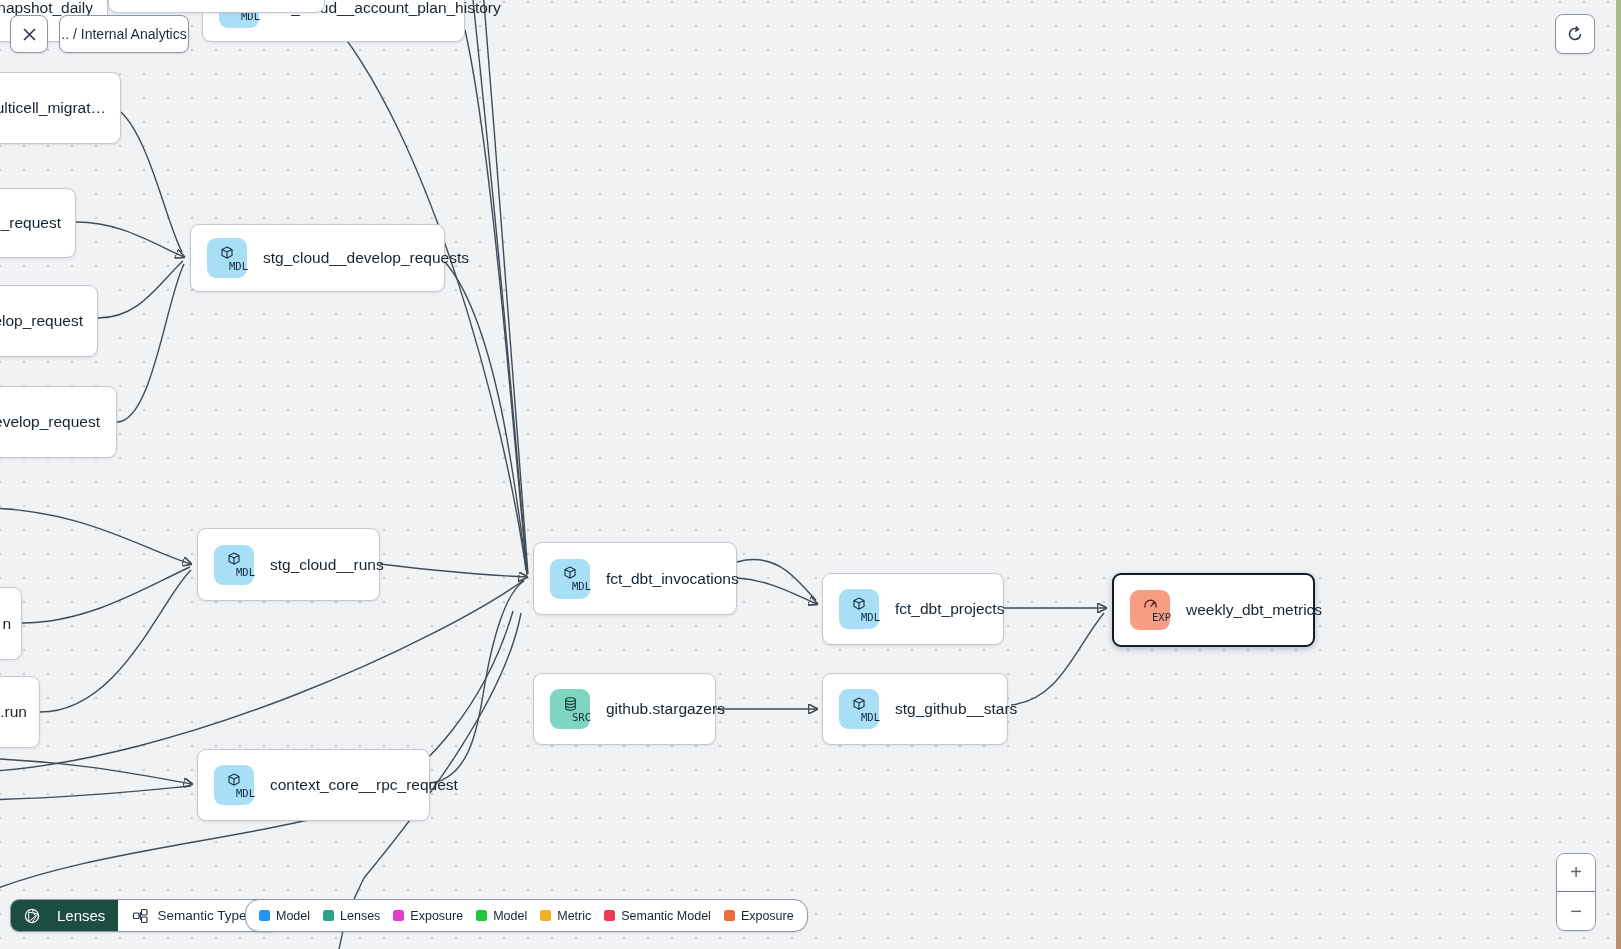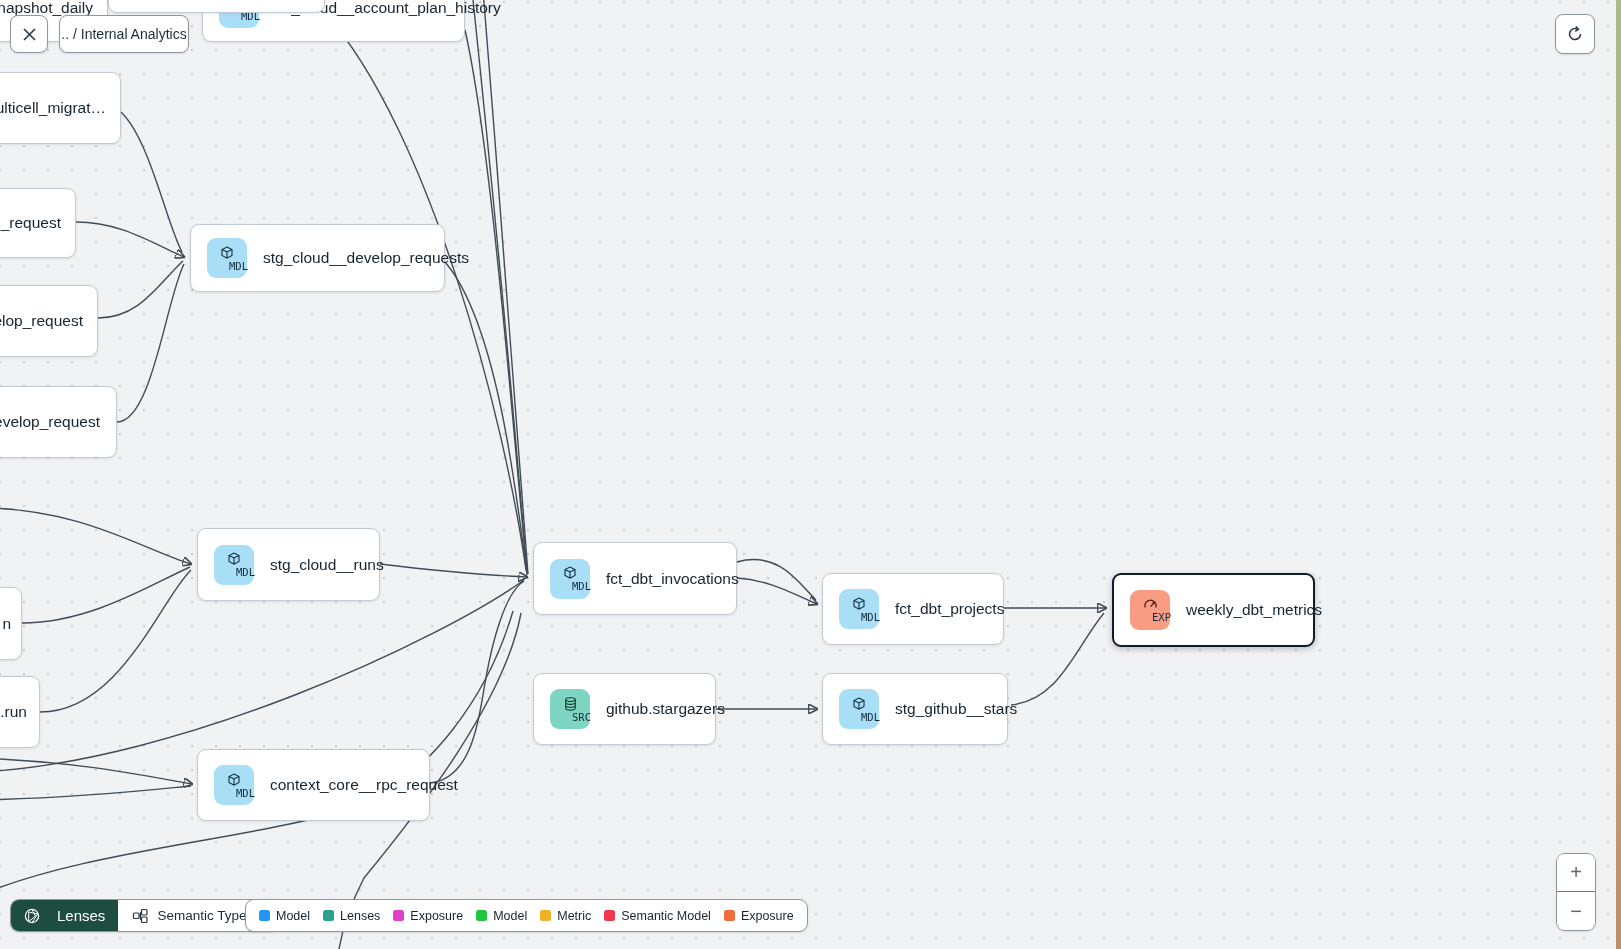--- a/index.html
+++ b/index.html
@@ -65,21 +65,21 @@
     display:flex; border:1px solid #8d96a3; border-radius:9px; overflow:hidden;
     background:#fff; box-shadow:0 1px 2px rgba(25,35,50,.12);
   }
   .lenses-seg {
     background:#1d4c41; color:#fff; display:flex; align-items:center; gap:17px;
     padding:0 13px; font-size:15px; cursor:pointer;
   }
   .rtype-seg { display:flex; align-items:center; gap:8px; padding:0 14px; font-size:13.5px; color:#1c2a36; cursor:pointer; }
   .legend {
     position:absolute; z-index:6; left:245px; top:899px; height:33px;
-    background:#fff; border:1px solid #8d96a3; border-radius:9px;
+    background:#fff; border:1px solid #8d96a3; border-radius:14px;
     display:flex; align-items:center; gap:13px; padding:0 13px;
     box-shadow:0 1px 2px rgba(25,35,50,.12);
   }
   .legend-item { display:flex; align-items:center; gap:6px; font-size:12.5px; color:#16242f; }
   .swatch { width:11px; height:11px; border-radius:2.5px; display:inline-block; }
   .zoomctl {
     position:absolute; z-index:6; left:1556px; top:853px; width:40px;
     background:#fff; border:1px solid #8d96a3; border-radius:9px; overflow:hidden;
     box-shadow:0 1px 2px rgba(25,35,50,.12);
   }

